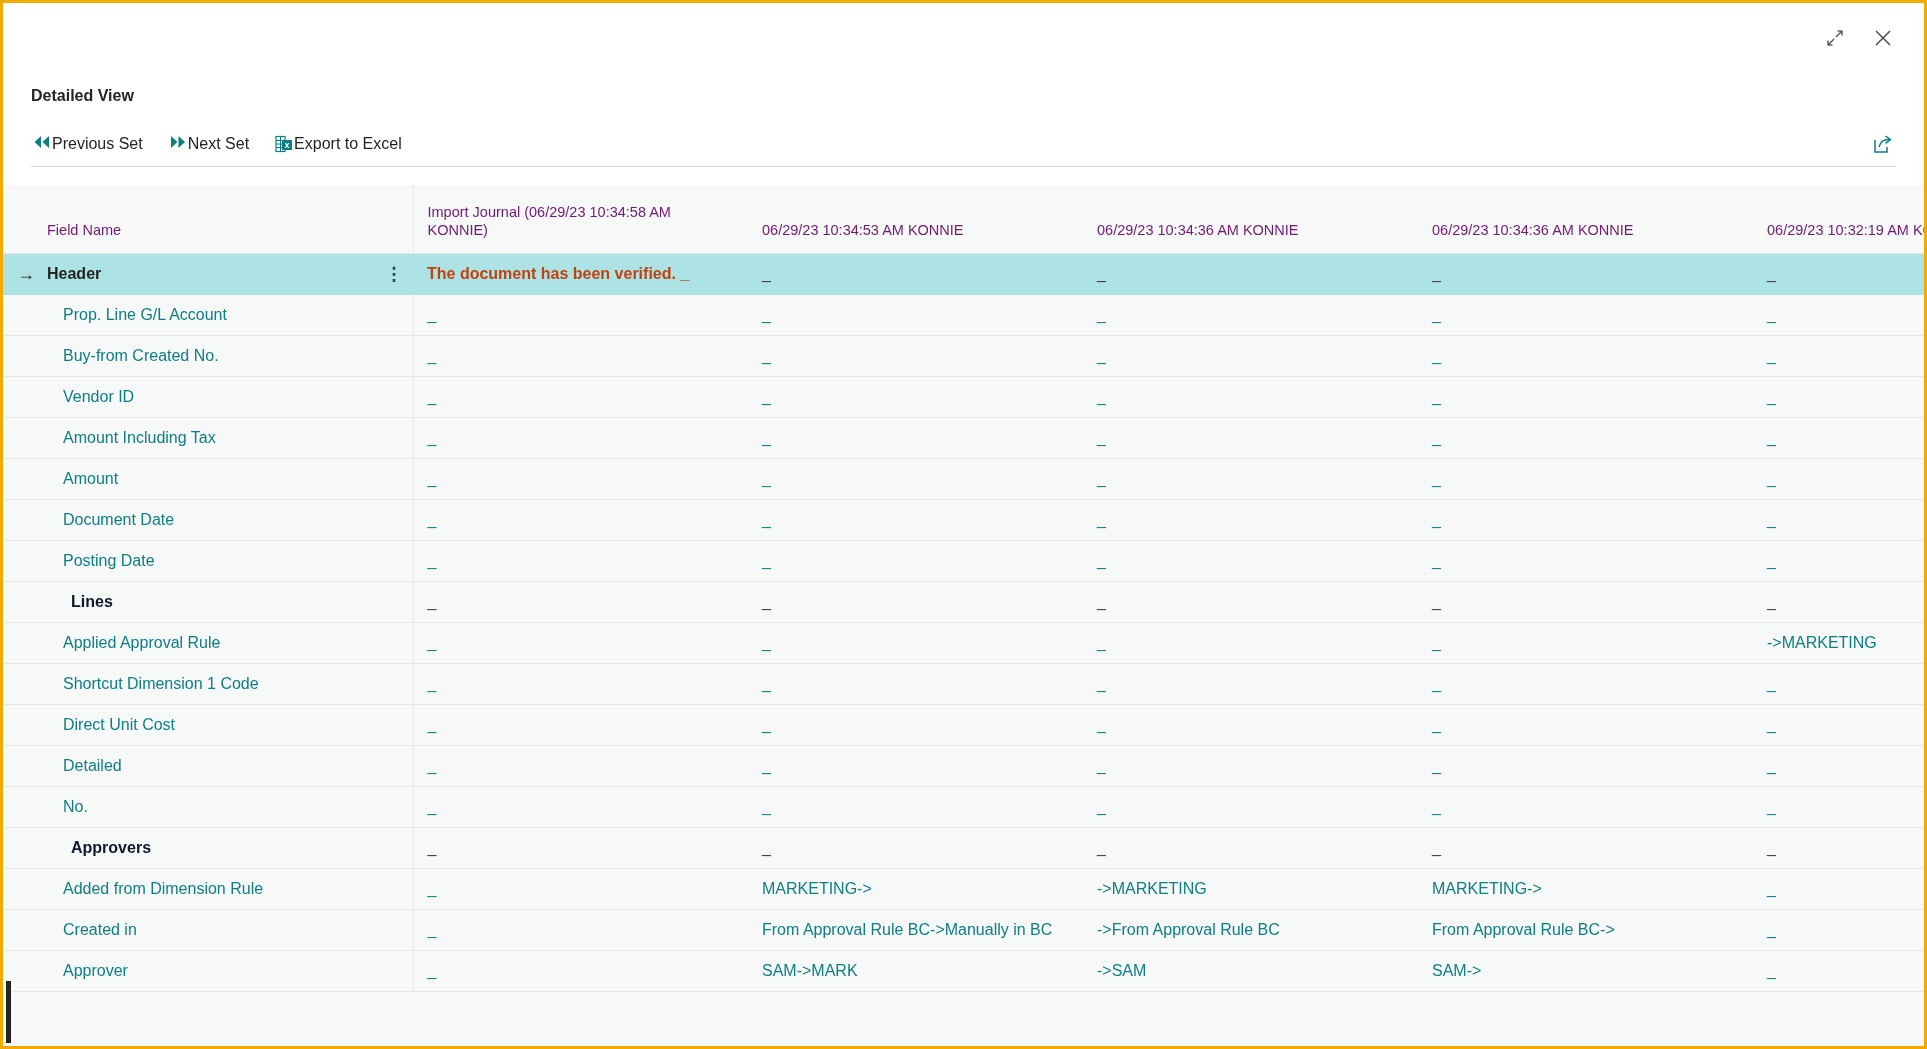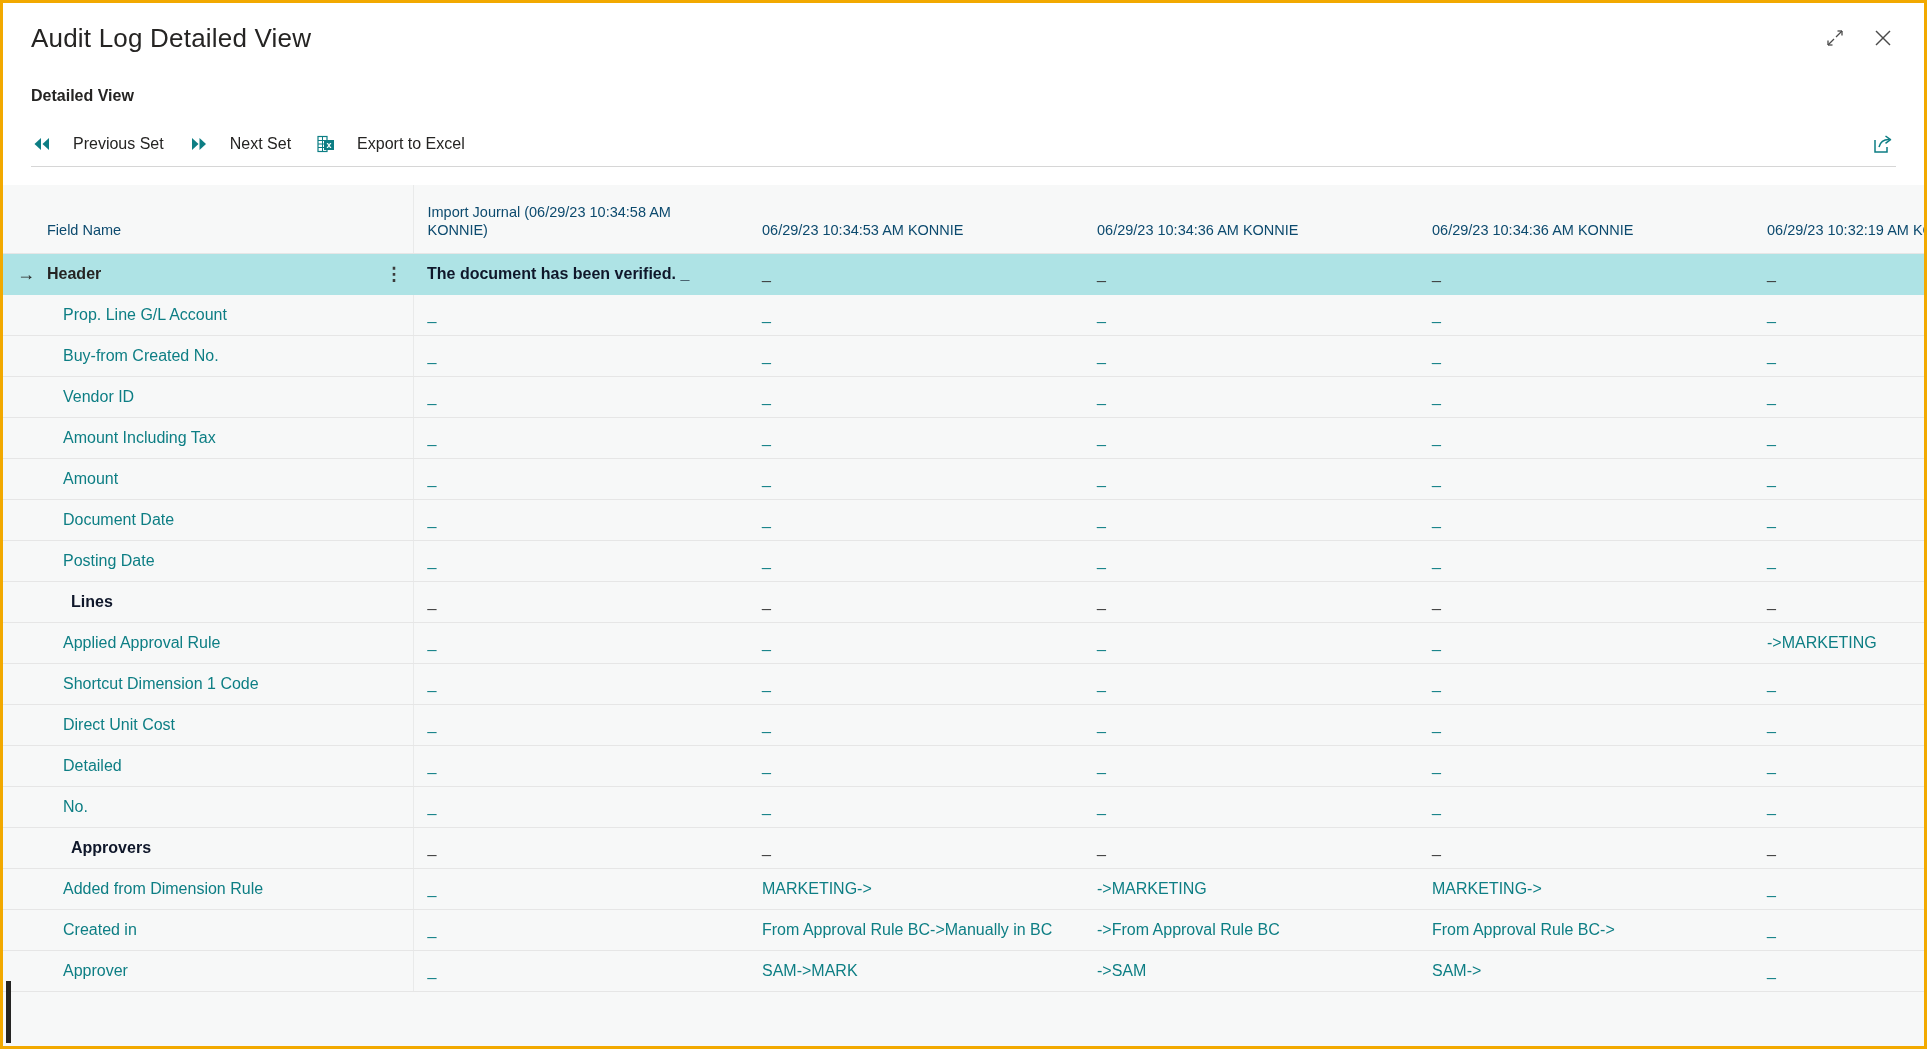--- a/index.html
+++ b/index.html
@@ -75,22 +75,22 @@
     left: 28px;
     right: 28px;
     top: 0;
     height: 46px;
     display: flex;
     align-items: center;
     border-bottom: 1px solid #d6d6d6;
   }
   .tb-btn {
     display: flex;
-    align-items: center;
-    gap: 22px;
+    align-items: flex-start;
+    gap: 1px;
     margin-right: 22px;
     font-size: 16px;
     color: #252423;
     cursor: pointer;
     padding: 2px 2px;
     white-space: nowrap;
   }
   .tb-icon { display: flex; align-items: center; color: #0d7e84; }
   #share-btn {
     margin-left: auto;
@@ -114,21 +114,21 @@
     table-layout: fixed;
     font-size: 16px;
   }
   table#grid col.c-field { width: 410px; }
   table#grid col.c-val   { width: 335px; }
 
   thead th {
     background: #f7f8f8;
     font-weight: 400;
     font-size: 14.5px;
-    color: #0c4a6e;
+    color: #701a75;
     text-align: left;
     vertical-align: bottom;
     height: 68px;
     padding: 0 14px 13px 14px;
     border-bottom: 1px solid #e6e6e6;
     line-height: 1.26;
   }
   thead th.th-field { padding-left: 44px; border-right: 1px solid #e9eaea; }
 
   tbody td {
@@ -154,21 +154,21 @@
   tbody tr.group td { color: #252423; }
 
   
   tbody tr.selected td { background: #aee3e5; border-bottom: 1px solid #aee3e5; }
   tbody tr.selected td.field {
     font-weight: 700;
     color: #252423;
     padding-left: 44px;
     border-right: none;
   }
-  tbody tr.selected td.val1 { font-weight: 700; color: #0f172a; }
+  tbody tr.selected td.val1 { font-weight: 700; color: #c2410c; }
 
   .row-arrow {
     position: absolute;
     left: 14px;
     top: 50%;
     transform: translateY(-50%);
     font-size: 18px;
     color: #252423;
     line-height: 1;
   }
@@ -195,21 +195,20 @@
     height: 62px;
     background: #252423;
   }
 </style>
 </head>
 <body>
 
 <div id="window">
 
   <div id="titlebar">
-    <div id="page-title">Audit Log Detailed View</div>
 
     <div class="winbtn" id="restore-btn">
       <svg width="20" height="20" viewBox="0 0 20 20" fill="none" stroke="#4b4b4b" stroke-width="1.3">
         <path d="M3 17 L9 11"></path>
           <path d="M3 17 L3 12.5"></path>
           <path d="M3 17 L7.5 17"></path>
         <path d="M17 3 L11 9"></path>
           <path d="M17 3 L17 7.5"></path>
           <path d="M17 3 L12.5 3"></path>
       </svg>

